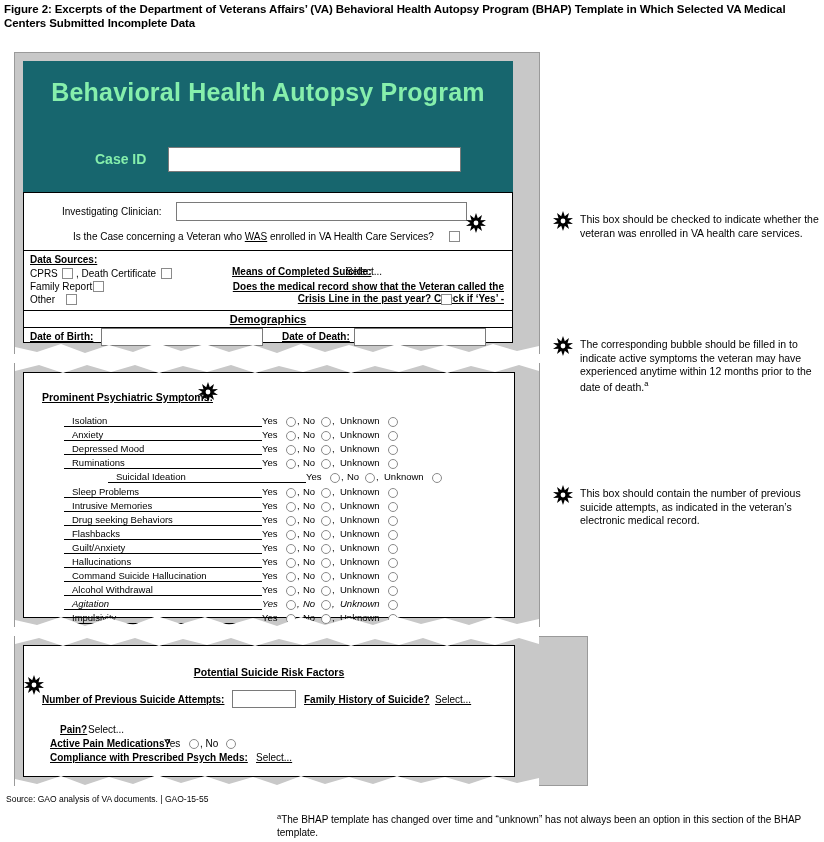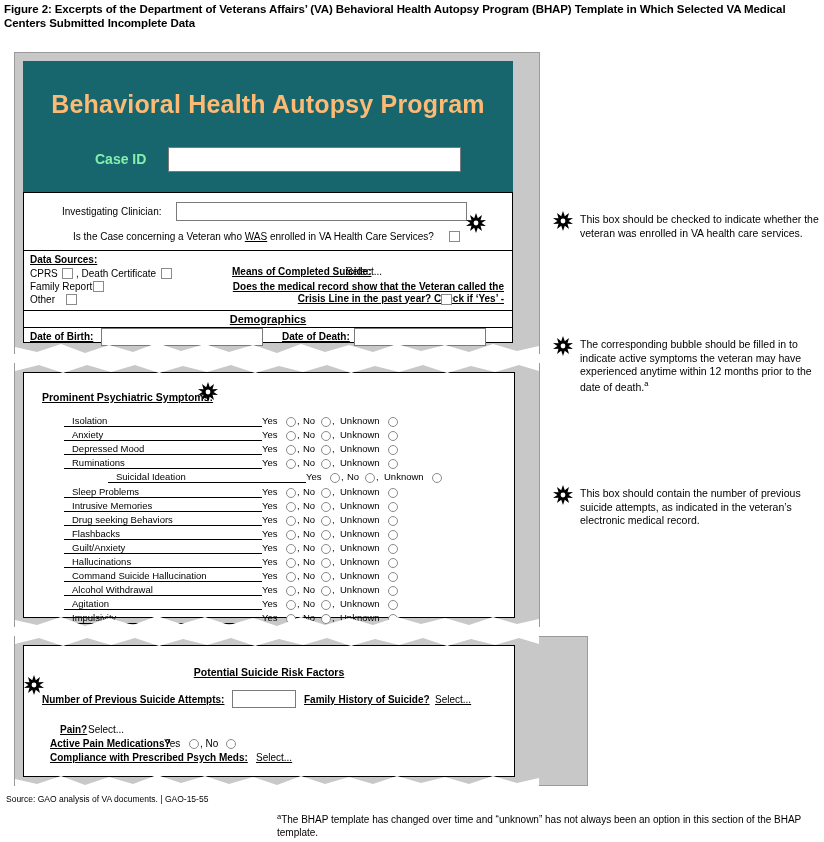--- a/index.html
+++ b/index.html
@@ -59,25 +59,24 @@
     left: 0; top: 0;
     width: 100%;
     height: 131px;
     background: #17666e;
   }
   .teal-title {
     position: absolute;
     left: 0; top: 17px;
     width: 100%;
     text-align: center;
-    color: #fdba74;
+    color: #86efac;
     font-size: 25px;
     font-weight: bold;
     letter-spacing: 0.2px;
-    margin-top: 12px;
   }
   .teal-sub {
     position: absolute;
     left: 0; top: 47px;
     width: 100%;
     text-align: center;
     color: #ffffff;
     font-size: 9.5px;
     font-weight: bold;
   }
@@ -399,21 +398,21 @@
           <span class="sym-underline" style="width:198px;"></span>
           <span class="sym-yes" style="left:198px;">Yes</span>
           <span class="radio" style="left:222px; top:3px;"></span>
           <span class="sym-comma" style="left:233px;">,</span>
           <span class="sym-no" style="left:239px;">No</span>
           <span class="radio" style="left:257px; top:3px;"></span>
           <span class="sym-comma" style="left:268px;">,</span>
           <span class="sym-unk" style="left:276px;">Unknown</span>
           <span class="radio" style="left:324px; top:3px;"></span>
         </div>
-        <div class="sym-row" style="top: 224.3px;">
+        <div class="sym-row" style="top: 224.3px; font-style: italic;">
           <span class="sym-name">Agitation</span>
           <span class="sym-underline" style="width:198px;"></span>
           <span class="sym-yes" style="left:198px;">Yes</span>
           <span class="radio" style="left:222px; top:3px;"></span>
           <span class="sym-comma" style="left:233px;">,</span>
           <span class="sym-no" style="left:239px;">No</span>
           <span class="radio" style="left:257px; top:3px;"></span>
           <span class="sym-comma" style="left:268px;">,</span>
           <span class="sym-unk" style="left:276px;">Unknown</span>
           <span class="radio" style="left:324px; top:3px;"></span>

